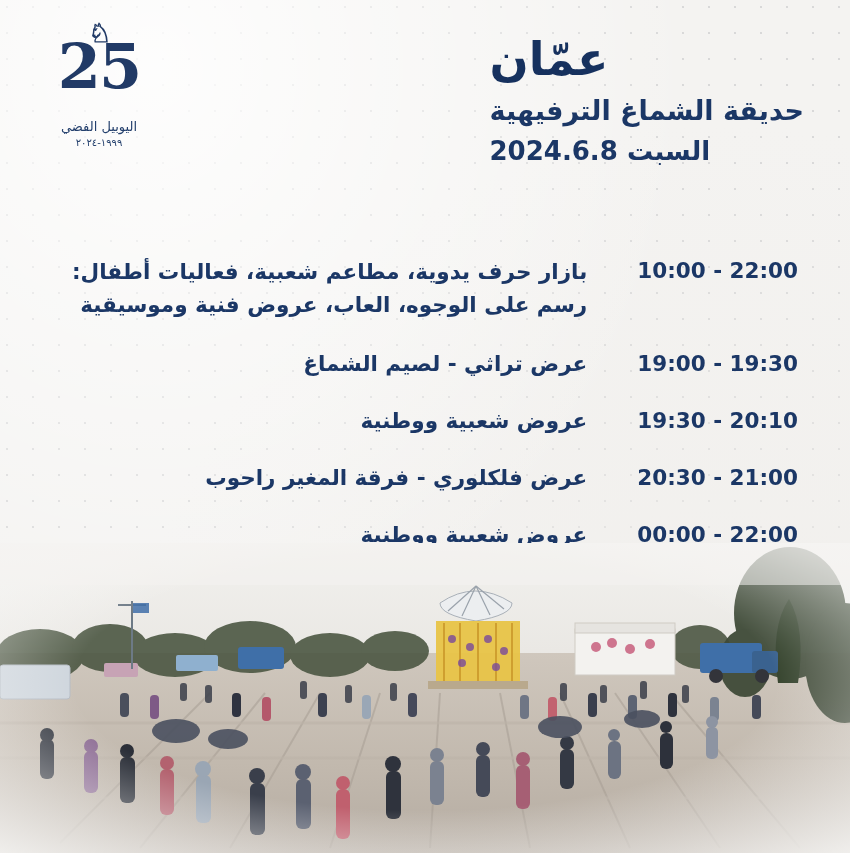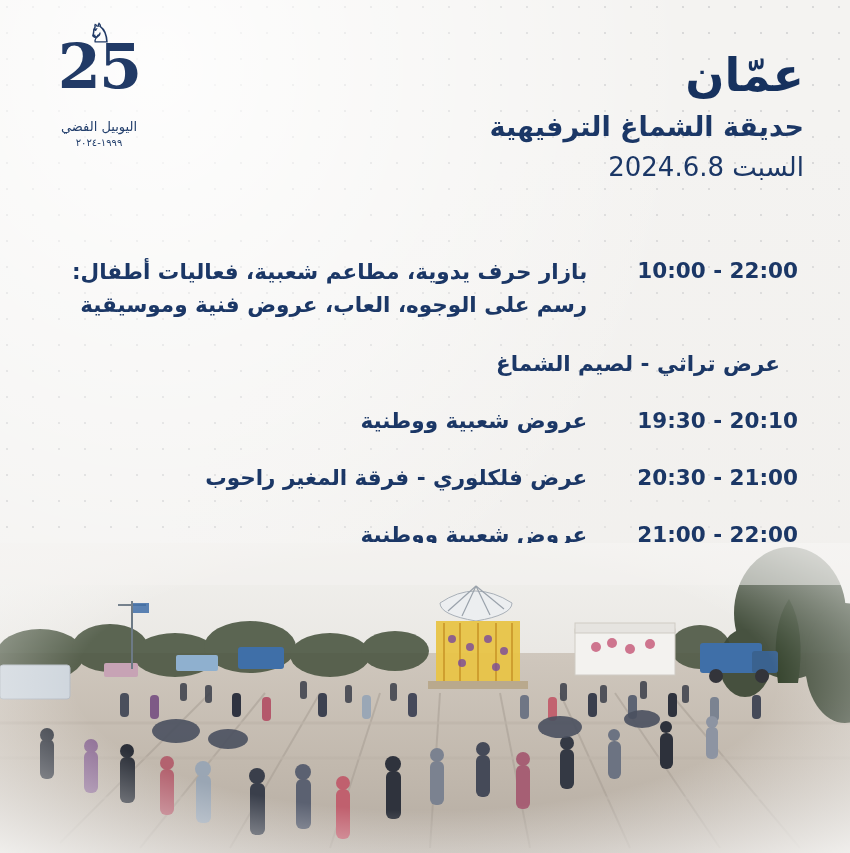--- a/index.html
+++ b/index.html
@@ -68,40 +68,39 @@
     margin-top: 3px;
     color: #24406d;
     letter-spacing: 2px;
   }
 
   
   .heading {
     position: absolute;
     top: 34px;
     right: 46px;
-    text-align: right;
+    text-align: left;
     color: #1b3766;
-    margin-top: 16px;
   }
   .heading .city {
     font-size: 46px;
     font-weight: bold;
     line-height: 1.1;
     letter-spacing: 0px;
     color: #16315e;
   }
   .heading .venue {
     font-size: 27px;
     font-weight: bold;
     margin-top: 10px;
     color: #1b3766;
   }
   .heading .date {
     font-size: 26px;
-    font-weight: normal;
+    font-weight: bold;
     margin-top: 10px;
     color: #1b3766;
     direction: rtl;
   }
 
   
   .schedule {
     position: absolute;
     top: 255px;
     right: 52px;
@@ -167,35 +166,36 @@
 </div>
 
 <div class="schedule">
 
   <div class="row multiline">
     <span class="time">10:00 - 22:00</span>
     <span class="desc">بازار حرف يدوية، مطاعم شعبية، فعاليات أطفال: رسم على الوجوه، العاب، عروض فنية وموسيقية</span>
   </div>
 
   <div class="row">
+    <span class="time">19:00 - 19:30</span>
     <span class="desc">عرض تراثي - لصيم الشماغ</span>
   </div>
 
   <div class="row">
     <span class="time">19:30 - 20:10</span>
     <span class="desc">عروض شعبية ووطنية</span>
   </div>
 
   <div class="row">
     <span class="time">20:30 - 21:00</span>
     <span class="desc">عرض فلكلوري - فرقة المغير راحوب</span>
   </div>
 
   <div class="row">
-    <span class="time">21:00 - 22:00</span>
+    <span class="time">00:00 - 22:00</span>
     <span class="desc">عروض شعبية ووطنية</span>
   </div>
 
 </div>
 
 <div class="photo">
   <svg viewBox="0 0 850 310" preserveAspectRatio="none" role="img" aria-label="festival">
     <defs>
       <linearGradient id="sky" x1="0" y1="0" x2="0" y2="1">
         <stop offset="0%" stop-color="#f2f1ee"></stop>

